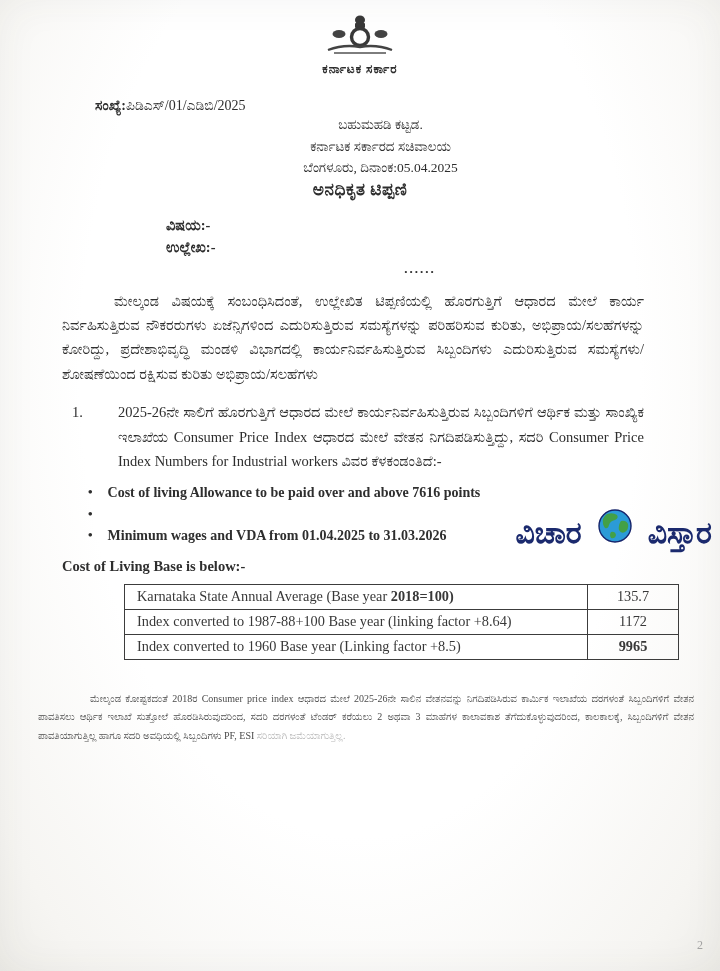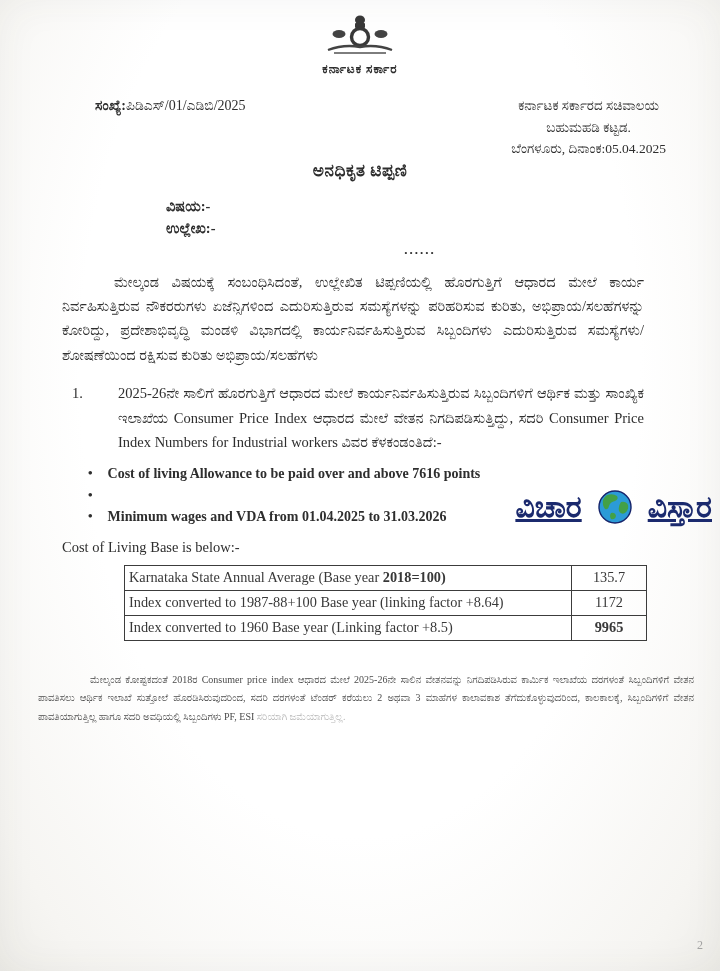--- a/index.html
+++ b/index.html
@@ -10,21 +10,21 @@
     background:radial-gradient(ellipse at 50% 38%, #ffffff 55%, #f6f5f2 88%, #efeeea 100%);
     box-shadow:inset 0 0 42px rgba(60,60,55,0.06);
     color:#2e2e2e;
     font-family:"Liberation Serif","DejaVu Serif",serif;
     overflow:hidden;
   }
   .header { padding-top:12px; text-align:center; }
   .emblem { display:inline-block; filter:blur(0.4px); opacity:0.88; }
   .gov-title { font-size:12px; font-weight:bold; letter-spacing:1px; margin-top:2px; }
 
-  .ref-row { display:flex; justify-content:space-between; margin:18px 54px 0 95px; font-size:14px; }
+  .ref-row { display:flex; justify-content:space-between; margin:18px 54px 0 95px; font-size:14px;flex-direction:column; }
   .doc-number { padding-top:3px; white-space:nowrap; }
   .doc-number .lbl { font-weight:bold; }
   .office { text-align:center; line-height:1.6; font-size:13.5px; }
 
   .note-title { text-align:center; font-weight:bold; font-size:17px; margin-top:1px; letter-spacing:0.5px; }
 
   .subj-block { margin:14px 46px 0 166px; font-size:14.5px; line-height:1.52; }
   .subj-row { display:grid; grid-template-columns:86px 1fr; }
   .subj-label { font-weight:bold; }
   .subj-text { text-align:justify; }
@@ -34,32 +34,32 @@
 
   .item1 { display:grid; grid-template-columns:38px 1fr; margin:14px 76px 0 72px; font-size:14.5px; line-height:1.7; }
   .item1-text { text-align:justify;margin-left:8px; }
 
   .bullets { margin:8px 60px 0 88px; font-size:14px; line-height:1.6; font-weight:600; }
   .bullet-row { display:flex; gap:15px; }
   .bullet-dot { font-size:13px; }
   .bullet-bold { font-weight:800; }
 
   .table-section { position:relative; margin-top:10px; }
-  .base-heading { margin-left:62px; font-weight:normal; font-size:14.5px; }
+  .base-heading { margin-left:62px; font-weight:bold; font-size:14.5px; }
   .cpi-table { margin:9px 0 0 124px; border-collapse:collapse; font-size:14.3px; color:#383838; }
-  .cpi-table td { border:1.6px solid #3c3c3c; padding:1px 4px; height:22px; }
+  .cpi-table td { border:1.6px solid #3c3c3c; padding:1px 12px; height:22px; }
   .cpi-table td.lab { width:438px; }
   .cpi-table td.val { width:66px; text-align:center; }
   .cpi-table .bold { font-weight:bold; }
 
   .watermark {
     position:absolute; top:-50px; right:8px;
-    display:flex; align-items:flex-start; gap:16px;
+    display:flex; align-items:flex-end; gap:16px;
     font-family:"DejaVu Sans","Liberation Sans",sans-serif;
-    font-weight:bold; font-size:30px; color:#1b2a6e;text-decoration:underline;
+    font-weight:bold; font-size:30px; color:#1b2a6e;
   }
   .globe { display:inline-block; margin:0 -1px; }
 
   .para2 { margin:30px 26px 0 38px; font-size:10px; line-height:1.85; text-align:justify; text-indent:52px; color:#4a4a4a; }
   .fade-tail { color:#b8b8b8; }
 
   .page-num { position:absolute; right:17px; bottom:18px; color:#a2a2a2; font-size:12px; }
 </style>
 </head>
 <body>
@@ -79,22 +79,22 @@
       </svg>
     </span>
     <div class="gov-title">ಕರ್ನಾಟಕ ಸರ್ಕಾರ</div>
   </div>
 
   <div class="ref-row">
     <div class="doc-number">
       <span class="lbl">ಸಂಖ್ಯೆ:</span><span>ಪಿಡಿಎಸ್/01/ಎಡಿಬಿ/2025</span>
     </div>
     <div class="office">
+      <div>ಬಹುಮಹಡಿ ಕಟ್ಟಡ.</div>
       <div>ಕರ್ನಾಟಕ ಸರ್ಕಾರದ ಸಚಿವಾಲಯ</div>
-      <div>ಬಹುಮಹಡಿ ಕಟ್ಟಡ.</div>
       <div>ಬೆಂಗಳೂರು, ದಿನಾಂಕ:05.04.2025</div>
     </div>
   </div>
 
   <div class="note-title">ಅನಧಿಕೃತ ಟಿಪ್ಪಣಿ</div>
 
   <div class="subj-block">
     <div class="subj-row">
       <span class="subj-label">ವಿಷಯ:-</span>
     </div>

